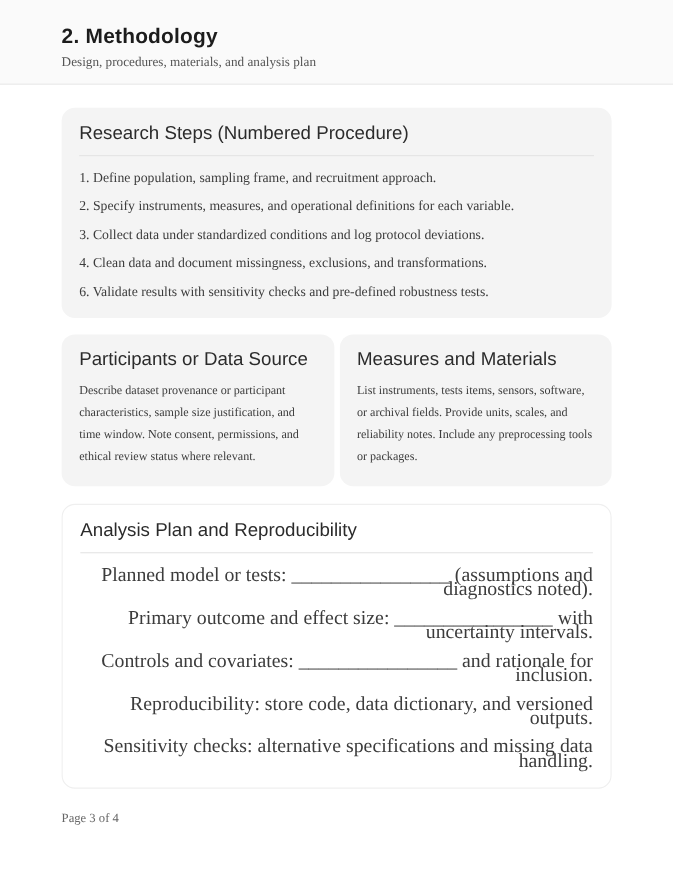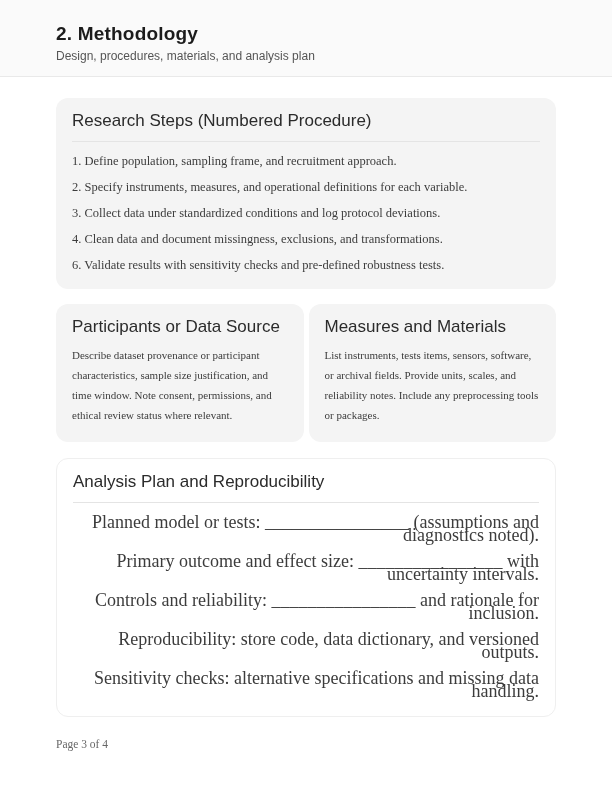--- a/index.html
+++ b/index.html
@@ -24,21 +24,21 @@
   .doc-header{
     background:var(--header-bg);
     border-bottom:1px solid var(--header-border);
     padding:23px 56px 13px 56px;
   }
   .doc-title{
     font-size:19px;font-weight:bold;color:#1c1c1c;
     letter-spacing:.2px;line-height:22px;
   }
   .doc-subtitle{
-    font-family:Liberation Sans, sans-serif;
+    font-family:Liberation Serif, serif;
     font-size:12px;color:var(--muted-text);
     margin-top:4px;line-height:14px;
   }
 
   .content{padding:0 56px;}
 
   .card{
     background:var(--card-bg);
     border-radius:12px;
     padding:15px 16px 17px 16px;
@@ -118,21 +118,21 @@
         <div class="card-title">Measures and Materials</div>
         <div class="card-body">List instruments, tests items, sensors, software, or archival fields. Provide units, scales, and reliability notes. Include any preprocessing tools or packages.</div>
       </div>
     </div>
 
     <div class="card-outline">
       <div class="card-title with-rule">Analysis Plan and Reproducibility</div>
       <div class="fill-lines">
           <div class="fill-line">Planned model or tests: ________________ (assumptions and diagnostics noted).</div>
           <div class="fill-line">Primary outcome and effect size: ________________ with uncertainty intervals.</div>
-          <div class="fill-line">Controls and reliability: ________________ and rationale for inclusion.</div>
+          <div class="fill-line">Controls and covariates: ________________ and rationale for inclusion.</div>
           <div class="fill-line">Reproducibility: store code, data dictionary, and versioned outputs.</div>
           <div class="fill-line">Sensitivity checks: alternative specifications and missing data handling.</div>
         </div>
     </div>
 
   </div>
 
   <div class="doc-footer">Page 3 of 4</div>
 
 </div>

